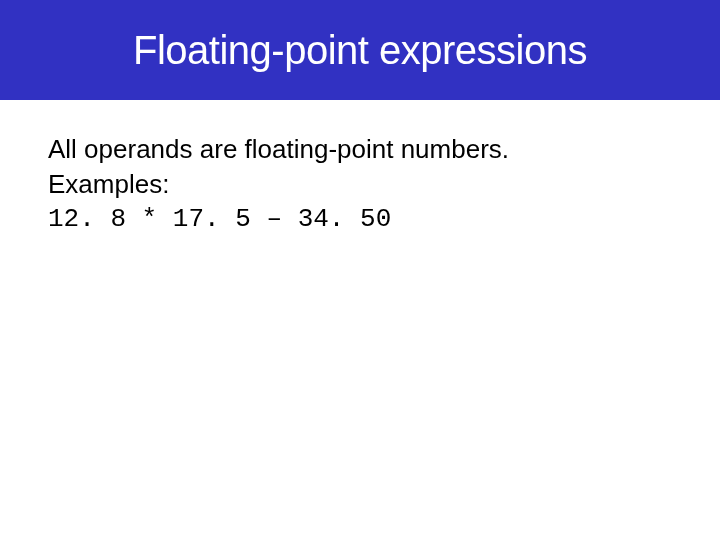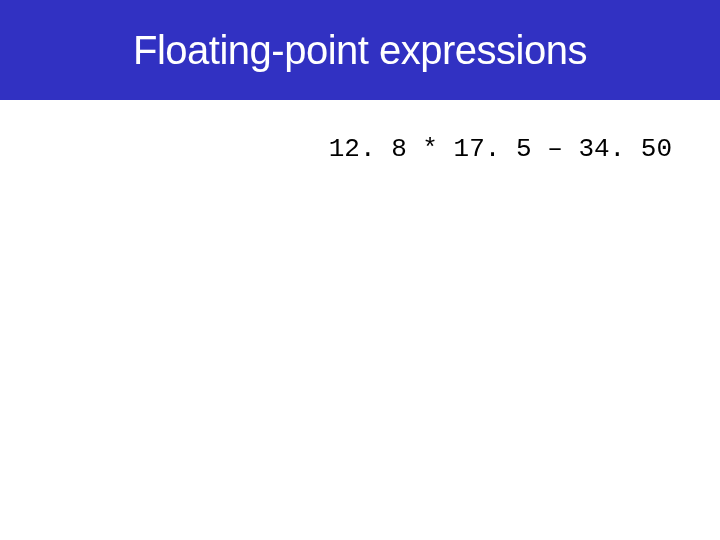--- a/index.html
+++ b/index.html
@@ -31,25 +31,26 @@
       color: #000;
       line-height: 1.35;
       font-family: Verdana, Geneva, sans-serif;
     }
     .code-line {
       font-family: "Courier New", Courier, monospace;
       font-size: 26px;
       color: #000;
       line-height: 1.35;
       white-space: pre;
-      text-align: right;
     }
   </style>
 </head>
 <body>
 
 <div class="header">
   <div class="title">Floating-point expressions</div>
 </div>
 
 <div class="content">
+  <div class="body-text">All operands are floating-point numbers.</div>
+  <div class="body-text">Examples:</div>
   <div class="code-line">12. 8 * 17. 5 – 34. 50</div>
 </div>
 
 </body></html>

